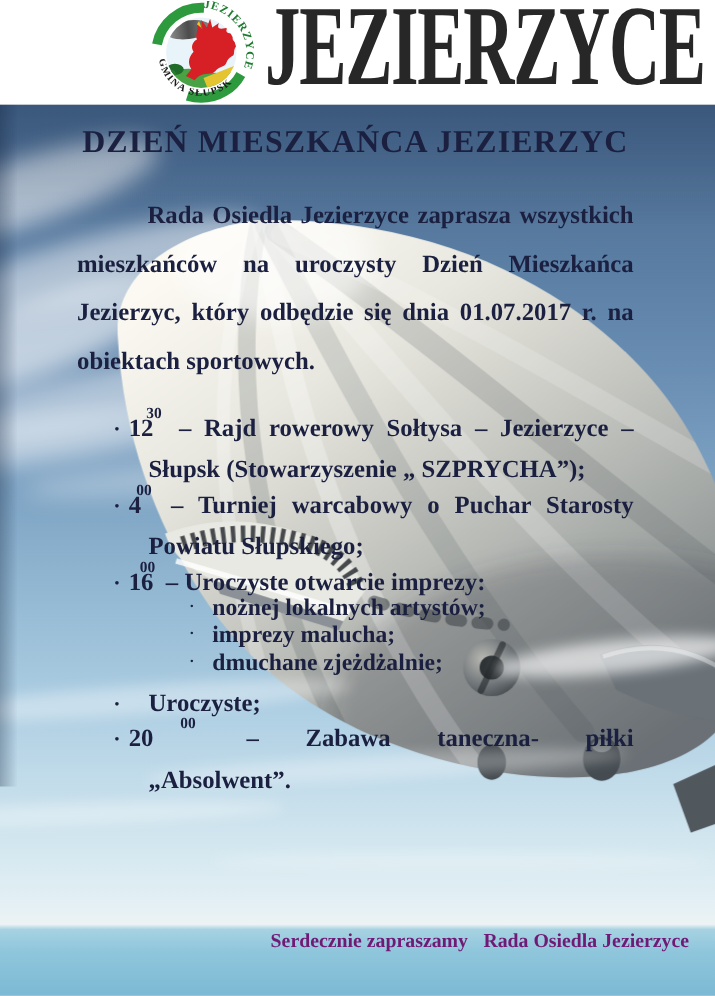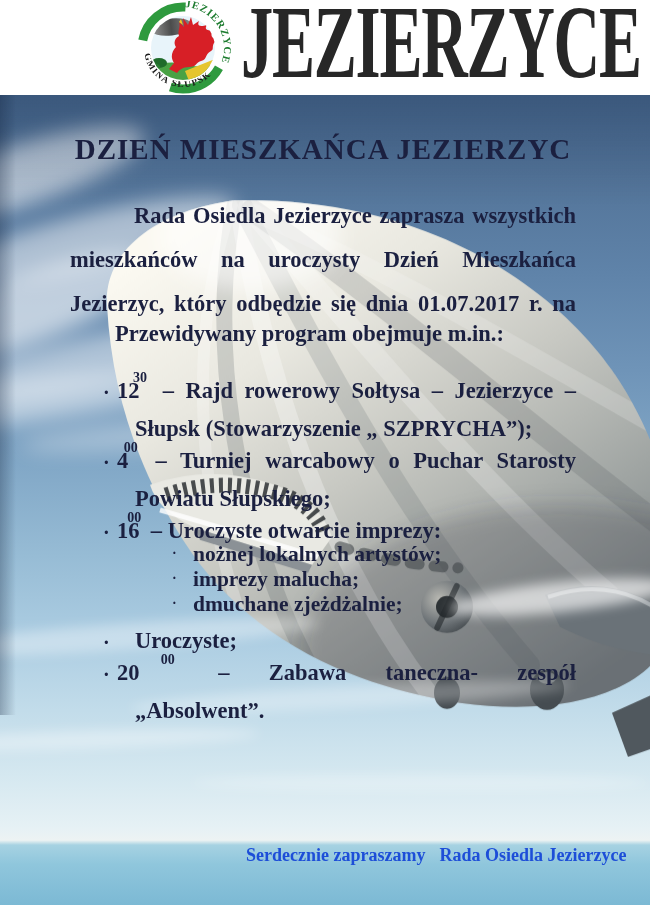--- a/index.html
+++ b/index.html
@@ -17,37 +17,37 @@
         #97bcd5 57%, #accde2 67%, #c2dcea 76%, #d5e8f0 84%, #e6f1f5 90.5%,
         #edf3f3 92.0%, #a6d2e2 92.6%, #8fc6dc 95%, #7cb9d4 100%);}
   .art{position:absolute;top:95px;left:0;z-index:1;}
   .vign-top{position:absolute;top:95px;left:0;right:0;height:110px;z-index:1;
       background:linear-gradient(180deg,rgba(16,32,58,.22),rgba(16,32,58,0));}
   .vign-left{position:absolute;top:95px;left:0;width:16px;height:620px;z-index:1;
       background:linear-gradient(90deg,rgba(16,32,58,.30),rgba(16,32,58,0));}
   
   .content{position:absolute;top:95px;left:0;right:0;bottom:0;z-index:2;
            padding:0 74px 0 70px;color:#1b2040;}
-  .title{margin-top:36px;text-align:center;font-size:29px;line-height:36px;letter-spacing:1px;}
+  .title{margin-top:16px;text-align:center;font-size:29px;line-height:36px;letter-spacing:1px;}
   .intro{margin-top:27px;font-size:22.5px;line-height:44px;}
   .jl{text-align:justify;text-align-last:justify;}
   .indent{text-indent:64px;}
   .program{margin-top:-10px;padding-left:45px;font-size:22.5px;line-height:36px;}
   .schedule{margin-top:20px;font-size:22.5px;}
   .item{position:relative;padding-left:65px;line-height:38px;}
   .item+.item{margin-top:-6px;}
   .dot{position:absolute;left:33px;top:1px;font-size:20px;}
   .l1{text-indent:-18px;}
   sup.t{display:inline-block;font-size:14px;line-height:13px;transform:translateY(-8px);
         border-bottom:2px solid currentColor;letter-spacing:0;}
   .sub{font-size:21.5px;line-height:25px;margin:-8px 0 11px 0;}
   .srow{position:relative;padding-left:58px;}
   .sdot{position:absolute;left:37px;top:-1px;font-size:14px;}
   .footer{position:absolute;top:750px;left:0;right:0;padding-left:246px;
-          font-size:18px;white-space:nowrap;color:#1d4ed8;}
+          font-size:18px;white-space:nowrap;color:#701a75;}
   .footer .gap{display:inline-block;width:14px;}
 </style>
 </head>
 <body>
 
 <div class="page">
 
   <div class="bg"></div>
 
   <svg class="art" width="650" height="810" viewBox="0 0 810 1010" preserveAspectRatio="none" style="width:650px;height:810px;">
@@ -174,23 +174,23 @@
     <div class="brand">JEZIERZYCE</div>
   </div>
 
   <div class="content">
     <div class="title">DZIEŃ MIESZKAŃCA JEZIERZYC</div>
 
     <div class="intro">
       <div class="jl indent">Rada Osiedla Jezierzyce zaprasza wszystkich</div>
       <div class="jl">mieszkańców na uroczysty Dzień Mieszkańca</div>
       <div class="jl">Jezierzyc, który odbędzie się dnia 01.07.2017 r. na</div>
+      <div>obiektach sportowych.</div>
     </div>
 
-    <div class="program">Przewidywany program obejmuje m.in.:</div>
 
     <div class="schedule">
 
       <div class="item">
         <span class="dot">·</span>
         <div class="l1 jl"><span>12</span> <sup class="t">30</sup> <span>– Rajd rowerowy Sołtysa – Jezierzyce –</span></div>
         <div>Słupsk (Stowarzyszenie „ SZPRYCHA”);</div>
       </div>
 
       <div class="item">
@@ -209,21 +209,21 @@
         </div>
       </div>
 
       <div class="item">
         <span class="dot">·</span>
         <div>Uroczyste;</div>
       </div>
 
       <div class="item">
         <span class="dot">·</span>
-        <div class="l1 jl"><span>20</span> <sup class="t">00</sup> <span>– Zabawa taneczna- zespół</span></div>
+        <div class="l1 jl"><span>20</span> <sup class="t">00</sup> <span>– Zabawa taneczna- piłki</span></div>
         <div>„Absolwent”.</div>
       </div>
 
     </div>
 
     <div class="footer">
       <span>Serdecznie zapraszamy</span><span class="gap"></span><span>Rada Osiedla Jezierzyce</span>
     </div>
   </div>
 

